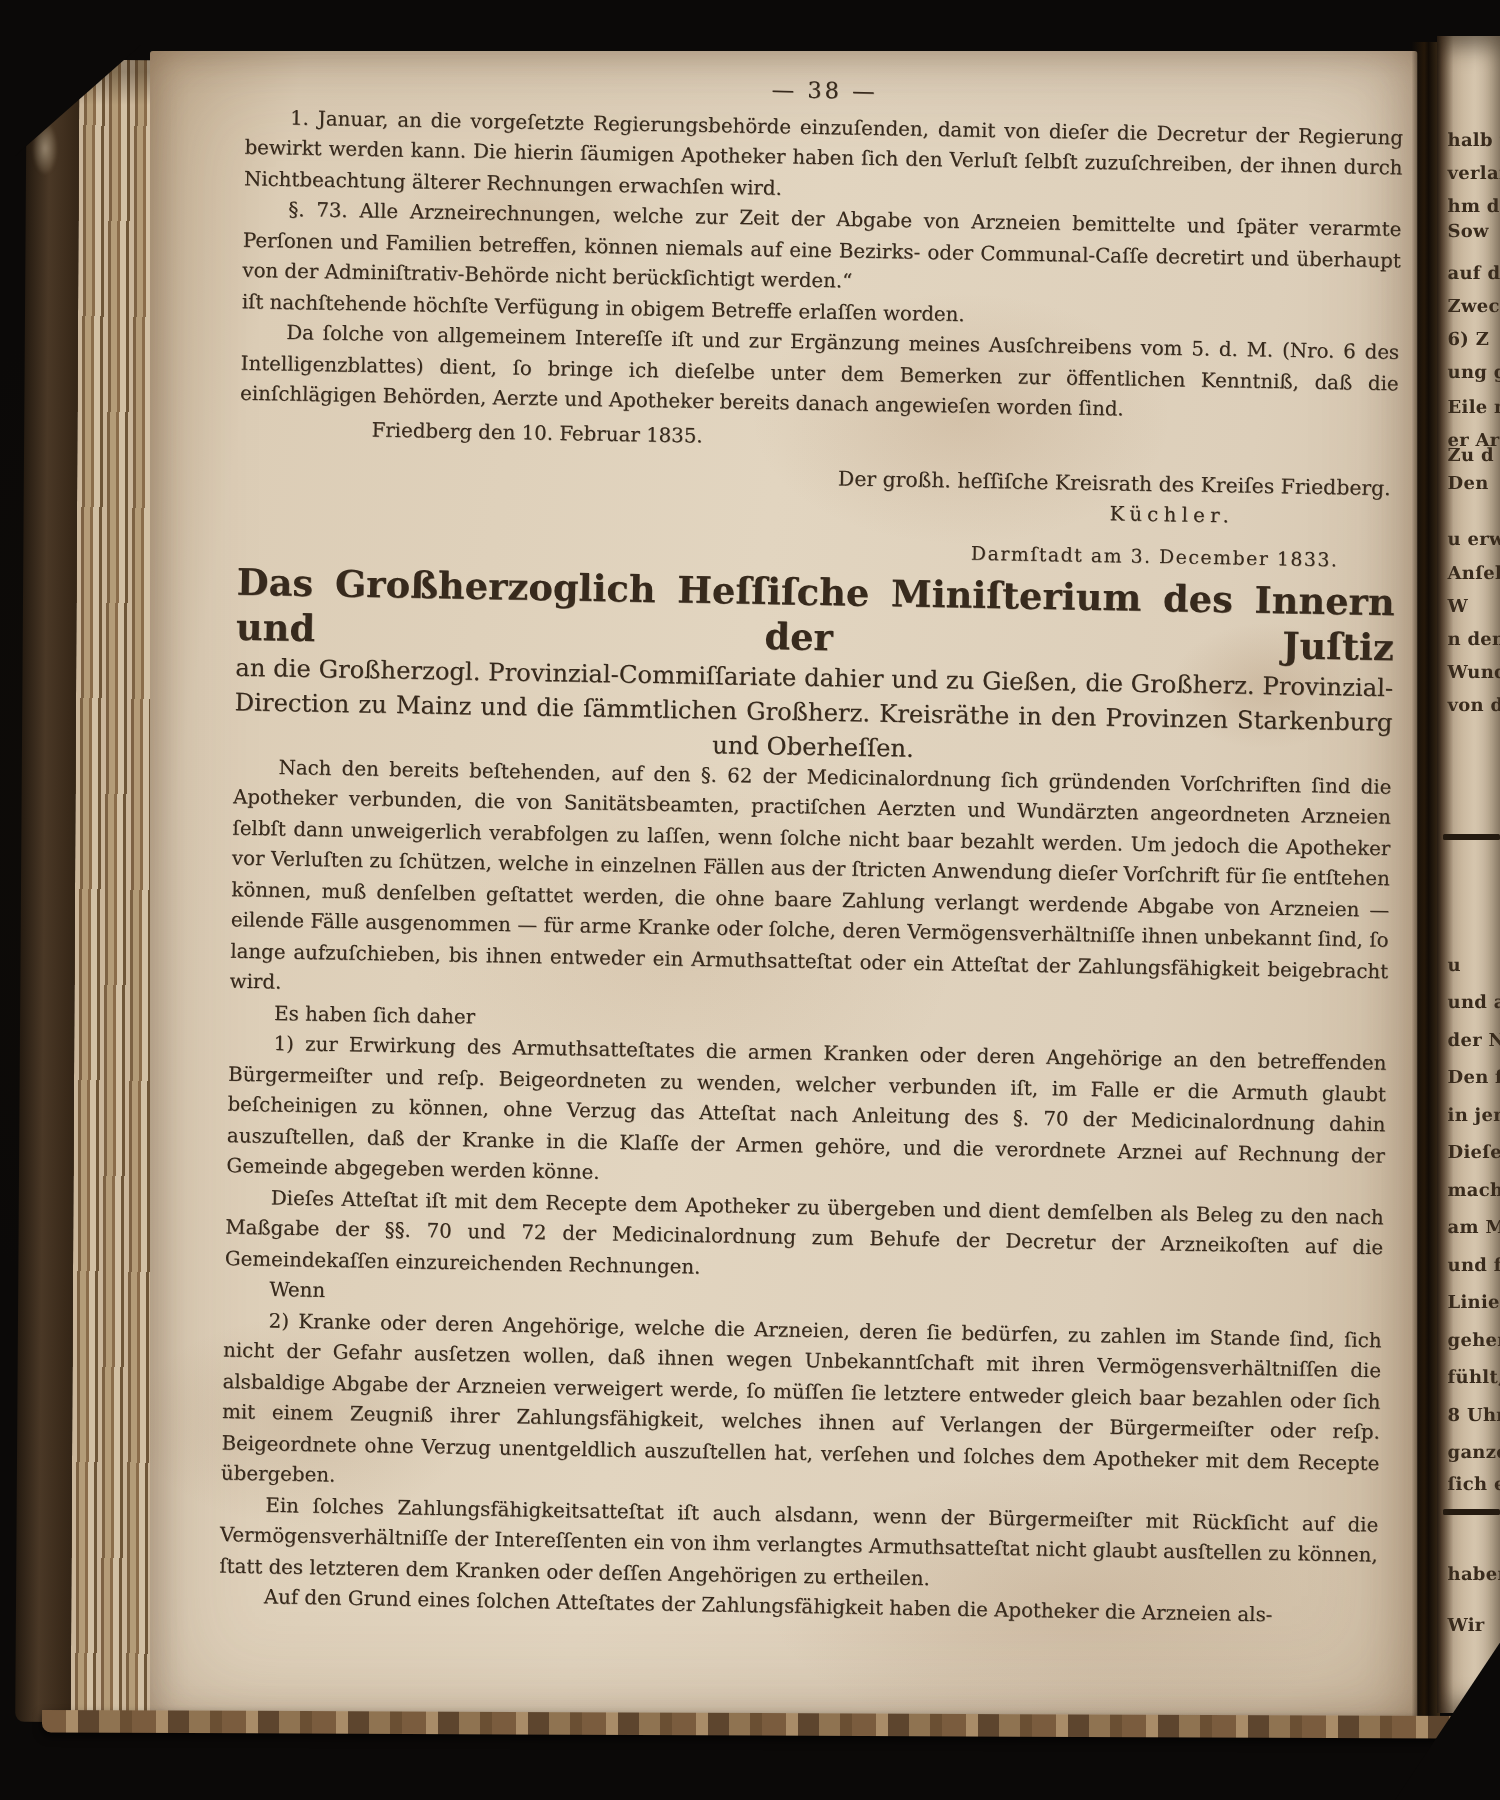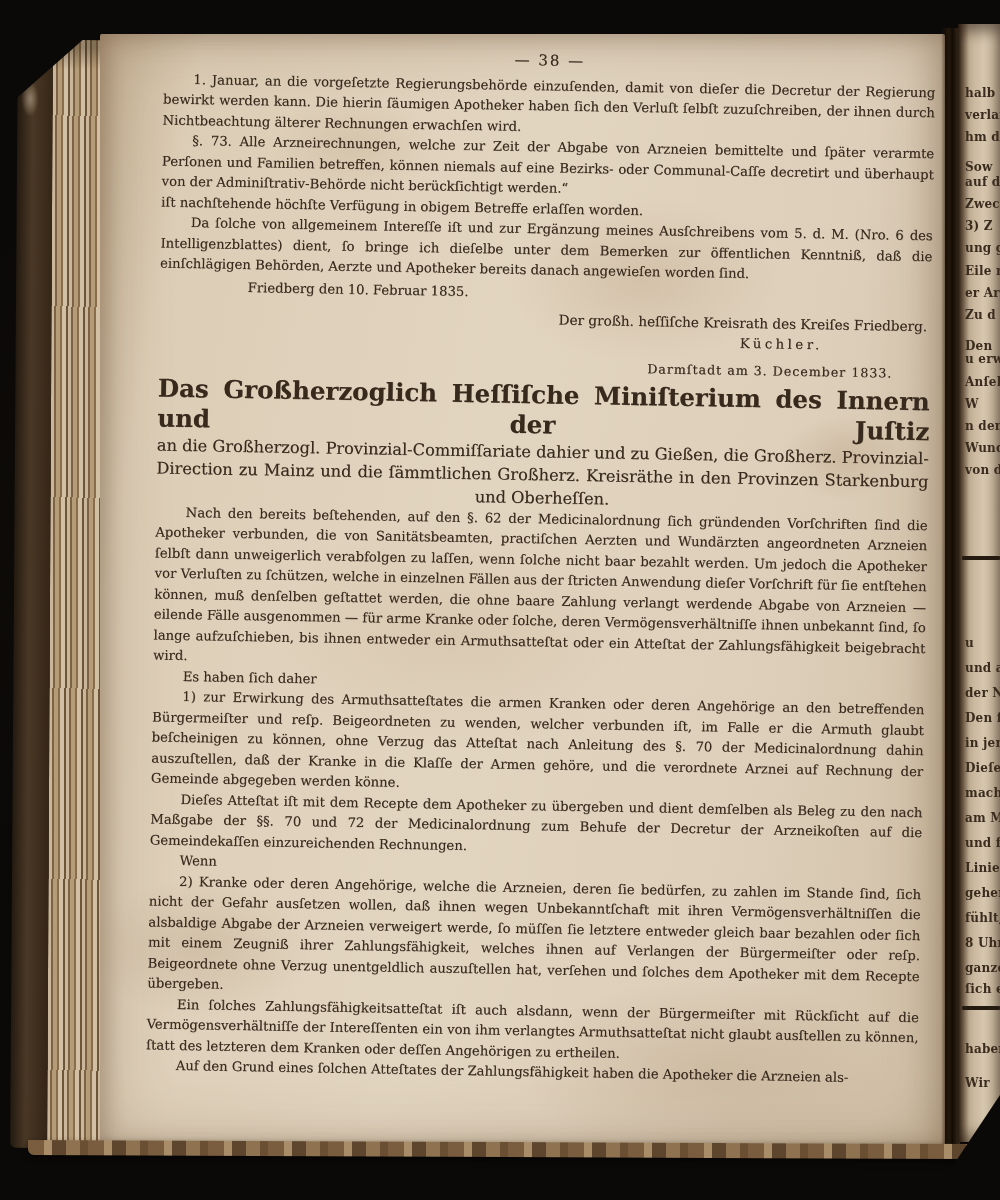--- a/index.html
+++ b/index.html
@@ -98,29 +98,29 @@
       </div>
   </div>
 
   <div class="corner-cut"></div>
   <div class="gutter"></div>
 
   <div class="sliver" id="sliver">
       <div class="frag" style="top: 62px;">halb und</div>
       <div class="frag" style="top: 84.2px;">verlangt</div>
       <div class="frag" style="top: 106.4px;">hm die</div>
-      <div class="frag" style="top: 136px;">Sow</div>
+      <div class="frag" style="top: 123px;">Sow</div>
       <div class="frag" style="top: 150.8px;">auf dem</div>
       <div class="frag" style="top: 173px;">Zweck d</div>
-      <div class="frag" style="top: 195.2px;">3) Z</div>
+      <div class="frag" style="top: 195.2px;">6) Z</div>
       <div class="frag" style="top: 217.4px;">ung ge</div>
       <div class="frag" style="top: 239.6px;">Eile n</div>
       <div class="frag" style="top: 261.8px;">er Arz</div>
-      <div class="frag" style="top: 284px; text-align: center;">Zu d</div>
-      <div class="frag" style="top: 315px;">Den</div>
+      <div class="frag" style="top: 272px; text-align: center;">Zu d</div>
+      <div class="frag" style="top: 291px;">Den</div>
       <div class="frag" style="top: 328.4px;">u erwi</div>
       <div class="frag" style="top: 350.6px;">Anſehu</div>
       <div class="frag" style="top: 372.8px;">W</div>
       <div class="frag" style="top: 395px;">n den</div>
       <div class="frag" style="top: 417.2px;">Wundä</div>
       <div class="frag" style="top: 439.4px;">von der</div>
       <div class="rule" style="top: 532px;"></div>
       <div class="frag" style="top: 612px;">u</div>
       <div class="frag" style="top: 637px;">und a</div>
       <div class="frag" style="top: 662px;">der N</div>

